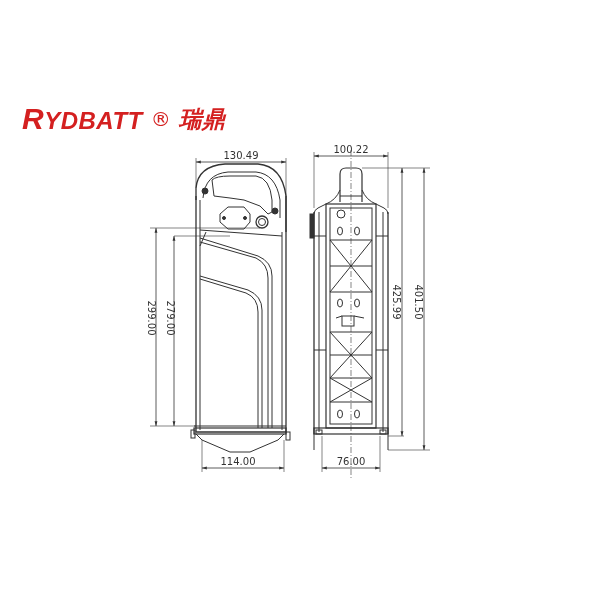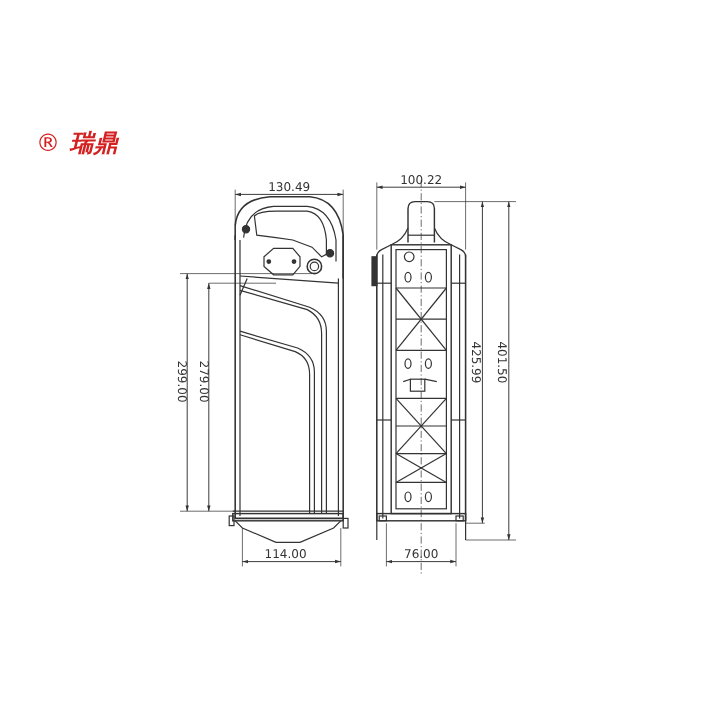--- a/index.html
+++ b/index.html
@@ -1,28 +1,29 @@
 <!DOCTYPE html>
 <html><head>
   <meta charset="utf-8">
   <style>
     html, body { margin: 0; padding: 0; background: #ffffff; }
     body { width: 600px; height: 600px; position: relative; overflow: hidden; font-family: "Liberation Sans", sans-serif; }
     .brand { position: absolute; left: 22px; top: 101px; height: 36px; display: flex; align-items: center; }
     .brand-name { color: #d42020; font-family: "Liberation Sans", sans-serif; font-weight: bold; font-style: italic; font-size: 24px; letter-spacing: 0.5px; }
     .brand-name .big { font-size: 30px; }
     .brand-reg { color: #d42020; font-size: 20px; margin-left: 8px; font-family: "DejaVu Sans", sans-serif; }
-    .brand-cn { color: #d42020; font-weight: bold; font-style: italic; font-size: 20px; margin-left: 8px; font-family: "DejaVu Sans", sans-serif; }
+    .brand-cn { color: #d42020; font-weight: bold; font-style: italic; font-size: 23px; margin-left: 8px; font-family: "DejaVu Sans", sans-serif; }
     svg.drawing { position: absolute; left: 0; top: 0; }
     .dim { font-family: "DejaVu Sans", sans-serif; font-size: 10px; fill: #333; }
   </style>
 </head>
 <body>
 
 <div class="brand">
+  <span class="brand-name"><span class="big">R</span><span>YDBATT</span></span>
   <span class="brand-reg">®</span>
   <span class="brand-cn">瑞鼎</span>
 </div>
 
 <svg class="drawing" width="600" height="600" viewBox="0 0 600 600" xmlns="http://www.w3.org/2000/svg">
   <defs>
     <marker id="arr" viewBox="0 0 10 10" refX="10" refY="5" markerWidth="6" markerHeight="6" orient="auto-start-reverse">
       <path d="M0,2 L10,5 L0,8 z" fill="#333"></path>
     </marker>
   </defs>

